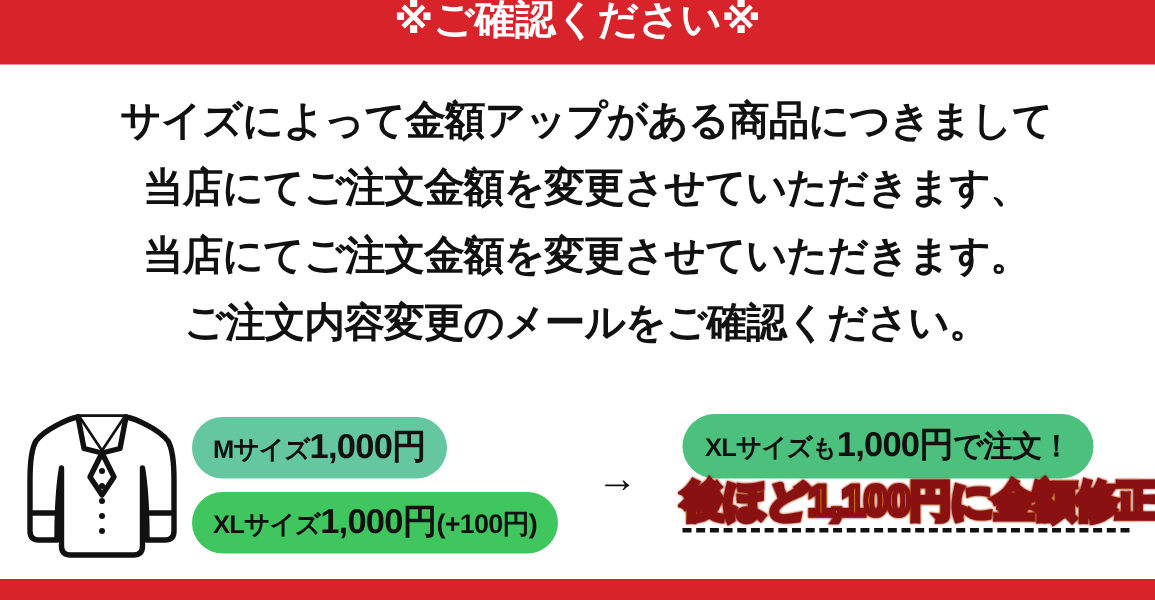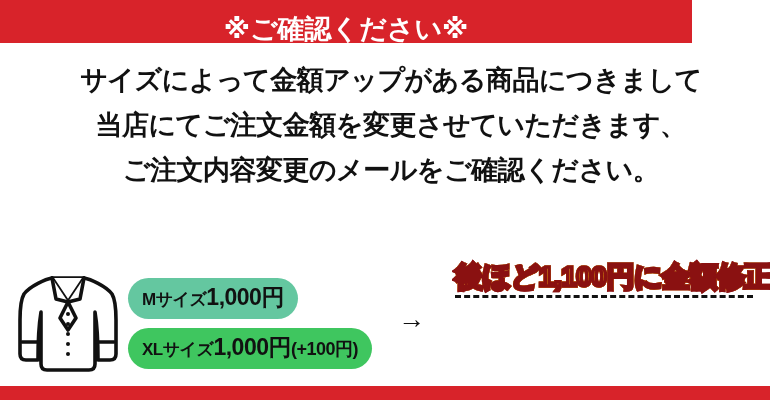--- a/index.html
+++ b/index.html
@@ -16,25 +16,25 @@
     height: 400px;
     background: #ffffff;
     overflow: hidden;
   }
 
   
   .banner-top {
     position: absolute;
     left: 0;
     top: 0;
-    width: 692px;
+    width: 770px;
     height: 43px;
     background: #d8232a;
     display: flex;
-    align-items: flex-end;
+    align-items: flex-start;
     justify-content: center;
   }
   .banner-top-text {
     color: #ffffff;
     font-size: 27px;
     font-weight: bold;
     letter-spacing: 0px;
     line-height: 1;
     white-space: nowrap;
   }
@@ -177,20 +177,21 @@
 
 <div class="canvas">
 
   <div class="banner-top">
     <div class="banner-top-text">※ご確認ください※</div>
   </div>
 
   <div class="notice-block">
     <div class="notice-line">サイズによって金額アップがある商品につきまして</div>
     <div class="notice-line">当店にてご注文金額を変更させていただきます、</div>
+    <div class="notice-line">当店にてご注文金額を変更させていただきます。</div>
     <div class="notice-line">ご注文内容変更のメールをご確認ください。</div>
   </div>
 
   <div class="compare-row">
 
     <div class="shirt-wrap">
       <svg width="104" height="106" viewBox="0 0 104 106" fill="none">
         <g stroke="#111111" stroke-width="3.6" stroke-linejoin="round" stroke-linecap="round" fill="#ffffff">
           <path d="M36 10 C30 11, 14 18, 8 26 C5 31, 4 42, 4 52 L4 86 C4 90, 6 92, 10 92 L22 92
                    C22 76, 23 56, 25 44 L25 96 C25 100, 27 102, 31 102 L73 102 C77 102, 79 100, 79 96
@@ -218,20 +219,23 @@
         <span class="sz">Mサイズ</span><span class="amt">1,000円</span>
       </div>
       <div class="pill pill-xl">
         <span class="sz">XLサイズ</span><span class="amt">1,000円</span><span class="sub">(+100円)</span>
       </div>
     </div>
 
     <div class="arrow">→</div>
 
     <div class="right-col">
+      <div class="pill pill-order">
+        <span class="sz">XLサイズ</span><span class="mo">も</span><span class="amt">1,000円</span><span class="tail">で注文！</span>
+      </div>
       <div class="fix-text">後ほど1,100円に金額修正</div>
       <div class="fix-underline"></div>
     </div>
 
   </div>
 
   <div class="banner-bottom"></div>
 
 </div>
 

